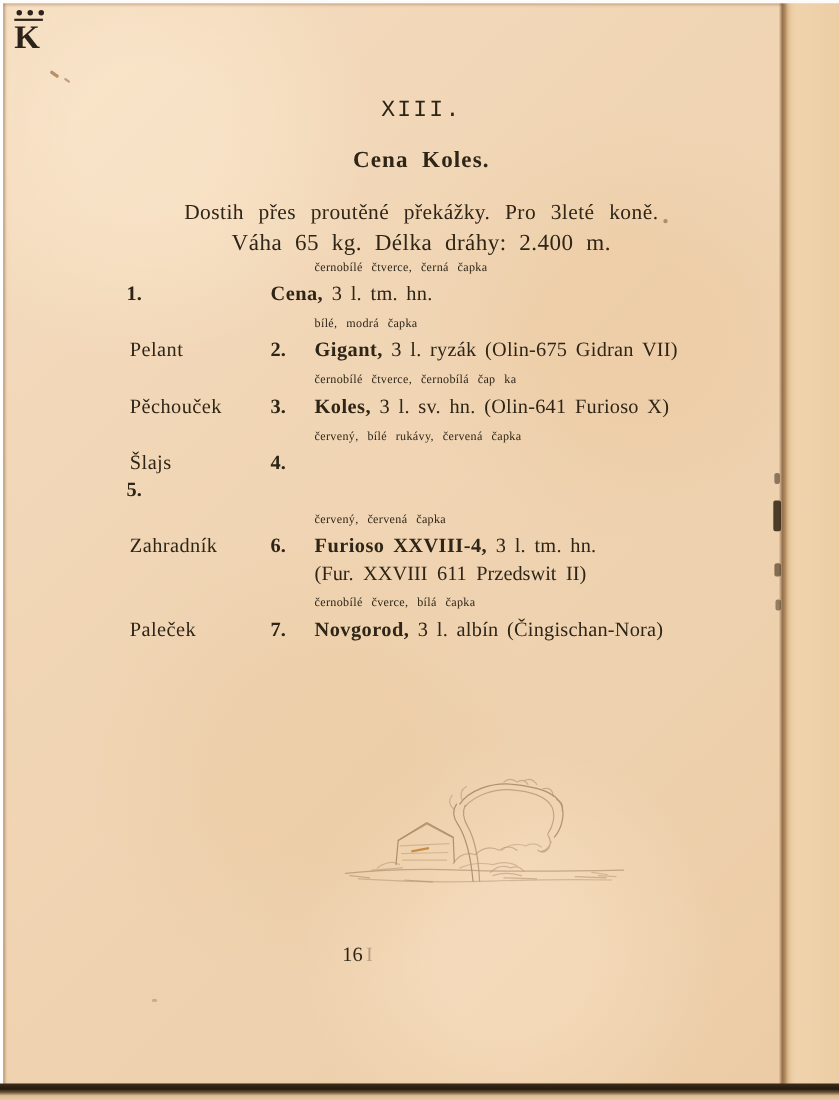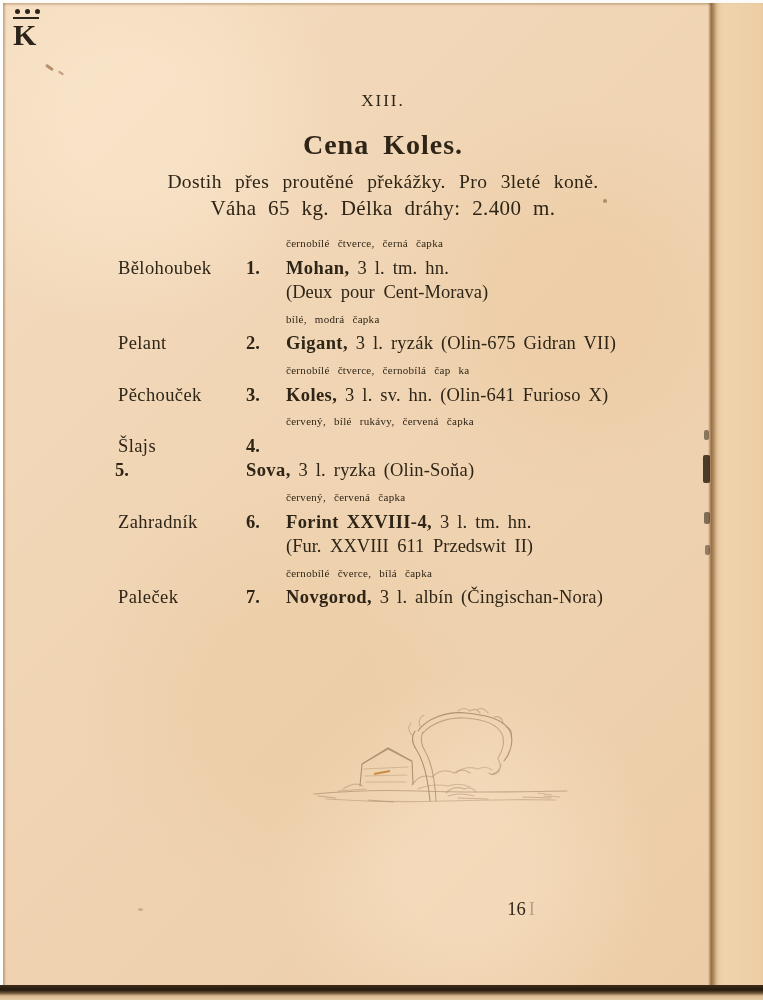--- a/index.html
+++ b/index.html
@@ -55,40 +55,40 @@
 
   
   .stamp{position:absolute;left:10px;top:6px;width:36px;text-align:left;color:#2c241a;}
   .stamp .dots{display:flex;gap:5px;padding-left:2px;}
   .stamp .dots i{width:5px;height:5px;border-radius:50%;background:#2c241a;display:block;}
   .stamp .bar{width:26px;height:2.5px;background:#2c241a;margin:2.5px 0 1px 0;}
   .stamp .letter{font-size:30px;line-height:30px;font-weight:bold;letter-spacing:0;}
 
   
   .head{position:absolute;left:115px;top:86px;width:530px;text-align:center;color:#2e2517;}
-  .head .numeral{font-size:17px;letter-spacing:2px;line-height:24px;}
-  .head .title{font-size:28px;font-weight:bold;letter-spacing:1px;word-spacing:6px;line-height:24px;margin-top:20px;}
-  .head .cond1{font-size:19.5px;word-spacing:8px;letter-spacing:.4px;line-height:26px;margin-top:12px;}
+  .head .numeral{font-size:21px;letter-spacing:2px;line-height:24px;font-family:Liberation Mono, monospace;}
+  .head .title{font-size:21px;font-weight:bold;letter-spacing:1px;word-spacing:6px;line-height:24px;margin-top:20px;}
+  .head .cond1{font-size:19.5px;word-spacing:8px;letter-spacing:.4px;line-height:26px;margin-top:24px;}
   .head .cond2{font-size:21px;word-spacing:6px;letter-spacing:.4px;line-height:26px;}
 
   
   .entries{position:absolute;left:112px;top:226px;width:545px;color:#2e2517;}
   .line{display:grid;grid-template-columns:131px 40px 1fr;align-items:baseline;line-height:24.6px;}
   .line .owner{font-size:18.5px;letter-spacing:.4px;padding-left:3px;}
   .line .num{font-size:18.5px;font-weight:bold;}
   .line .horse{font-size:18.5px;letter-spacing:.2px;word-spacing:3px;white-space:nowrap;}
   .line .horse b{letter-spacing:.4px;}
   .colors-line{grid-column:3;font-size:11px;word-spacing:5px;letter-spacing:.3px;margin-top:2px;}
   .pedigree-line{grid-column:3;font-size:18.5px;word-spacing:4px;white-space:nowrap;}
 
   
   .illustration{position:absolute;left:305px;top:698px;width:265px;height:115px;}
 
   
-  .folio{position:absolute;left:112px;top:896px;width:420px;text-align:right;color:#2e2517;font-size:18.5px;}
+  .folio{position:absolute;left:112px;top:856px;width:420px;text-align:center;color:#2e2517;font-size:18.5px;}
   .folio .ghost{opacity:.3;margin-left:3px;}
 </style>
 </head>
 <body>
 
 <div class="scan">
 
   <div class="page">
 
     <div class="stamp">
@@ -108,27 +108,23 @@
       <div class="cond2">Váha 65 kg. Délka dráhy: 2.400 m.</div>
     </div>
 
     <div class="entries">
 
       <div class="entry">
         <div class="line">
             <span class="colors-line">černobílé čtverce, černá čapka</span>
           </div>
         <div class="line">
-          <span class="owner">Bělohoubek</span>
           <span class="num">1.</span>
-          <span class="horse"><b>Mohan,</b> <span>3 l. tm. hn.</span></span>
-        </div>
-        <div class="line">
-            <span class="pedigree-line">(Deux pour Cent-Morava)</span>
-          </div>
+          <span class="horse"><b>Cena,</b> <span>3 l. tm. hn.</span></span>
+        </div>
       </div>
 
       <div class="entry">
         <div class="line">
             <span class="colors-line">bílé, modrá čapka</span>
           </div>
         <div class="line">
           <span class="owner">Pelant</span>
           <span class="num">2.</span>
           <span class="horse"><b>Gigant,</b> <span>3 l. ryzák (Olin-675 Gidran VII)</span></span>
@@ -152,32 +148,31 @@
           </div>
         <div class="line">
           <span class="owner">Šlajs</span>
           <span class="num">4.</span>
         </div>
       </div>
 
       <div class="entry">
         <div class="line">
           <span class="num">5.</span>
-          <span class="horse"><b>Sova,</b> <span>3 l. ryzka (Olin-Soňa)</span></span>
         </div>
       </div>
 
       <div class="entry">
         <div class="line">
             <span class="colors-line">červený, červená čapka</span>
           </div>
         <div class="line">
           <span class="owner">Zahradník</span>
           <span class="num">6.</span>
-          <span class="horse"><b>Forint XXVIII-4,</b> <span>3 l. tm. hn.</span></span>
+          <span class="horse"><b>Furioso XXVIII-4,</b> <span>3 l. tm. hn.</span></span>
         </div>
         <div class="line">
             <span class="pedigree-line">(Fur. XXVIII 611 Przedswit II)</span>
           </div>
       </div>
 
       <div class="entry">
         <div class="line">
             <span class="colors-line">černobílé čverce, bílá čapka</span>
           </div>

